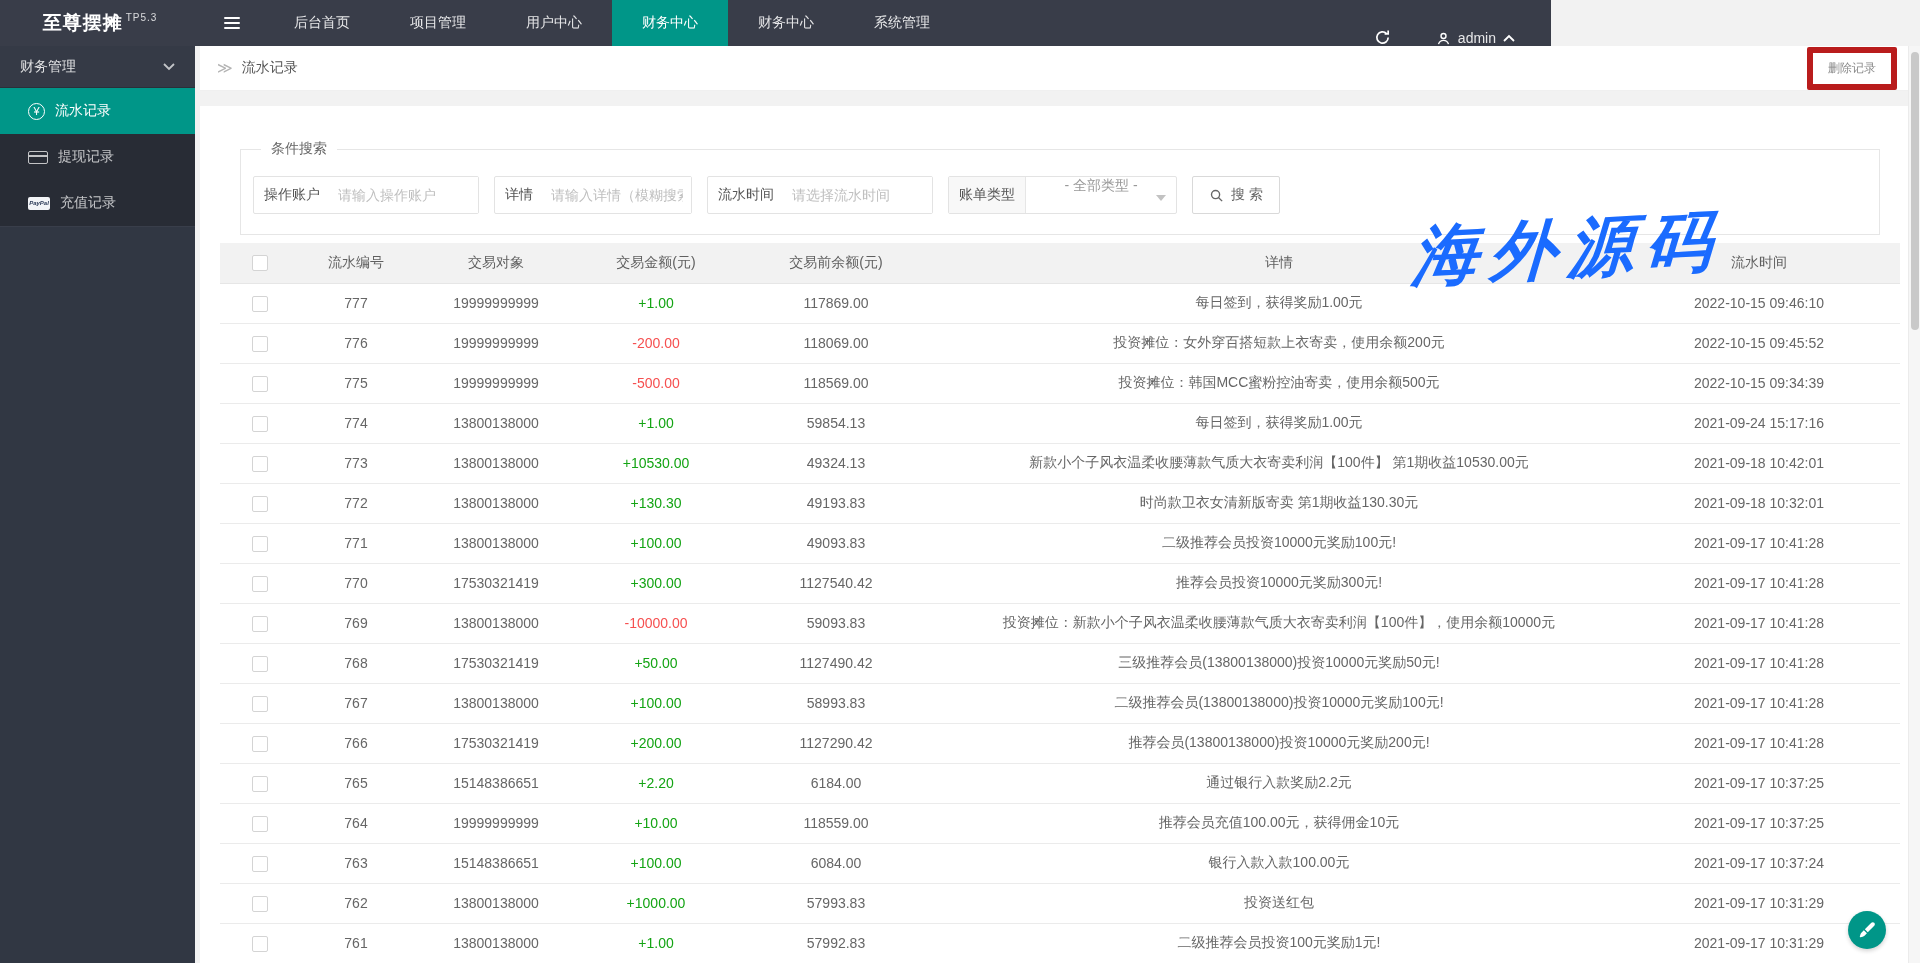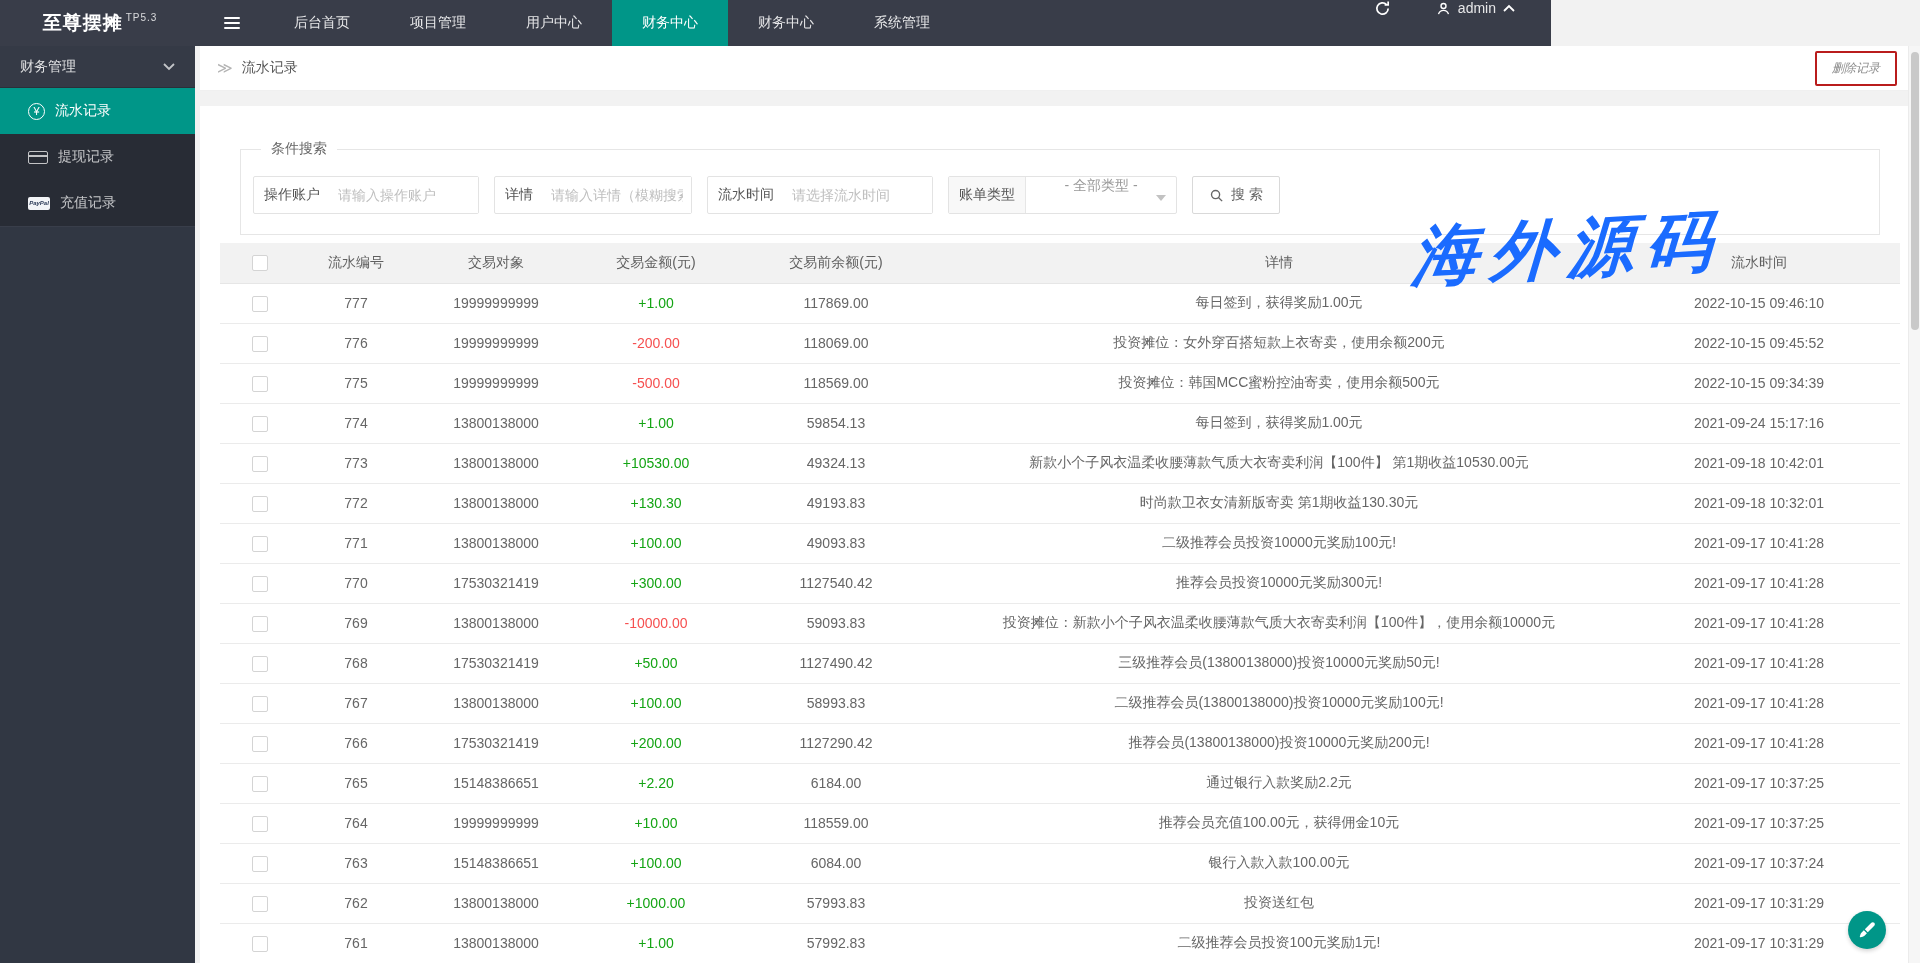--- a/index.html
+++ b/index.html
@@ -8,21 +8,21 @@
 
   
   .navbar { position:absolute; top:0; left:0; width:1551px; height:46px; background:var(--dark,#393D49); display:flex; align-items:stretch; z-index:30; }
   .logo { width:200px; display:flex; align-items:center; justify-content:center; color:#fff; font-size:19px; font-weight:bold; letter-spacing:1px; }
   .logo sup { font-size:10px; font-weight:normal; color:rgba(255,255,255,.8); margin-left:3px; transform:translateY(-6px); }
   .nav-item { display:flex; align-items:center; padding:12px 30px; color:rgba(255,255,255,.88); font-size:14px; cursor:pointer; }
   .nav-item.active { background:var(--accent,#009688); color:#fff; }
   .hamburger { padding:0 24px; flex-direction:column; justify-content:center; gap:3px; }
   .hamburger i { display:block; width:16px; height:2px; background:#fff; border-radius:1px; }
   .nav-main { display:flex; align-items:stretch; }
-  .nav-right { margin-left:auto; display:flex; align-items:flex-start; margin-right:14px; }
+  .nav-right { margin-left:auto; display:flex; align-items:flex-end; margin-right:14px; }
   .nav-right .divider { width:1px; background:rgba(255,255,255,.12); margin:0; }
   .nav-right .nav-item { padding:0 22px; gap:7px; }
   .icon-svg { display:inline-block; vertical-align:middle; }
 
   
   .sidebar { position:absolute; top:46px; left:0; bottom:0; width:195px; background:#282C35; display:flex; flex-direction:column; z-index:20; }
   .side-section { height:42px; background:#353A46; color:rgba(255,255,255,.85); font-size:14px; display:flex; align-items:center; padding:0 20px; cursor:pointer; border-bottom:1px solid rgba(0,0,0,.18); }
   .side-section .chev { margin-left:auto; }
   .side-item { height:46px; display:flex; align-items:center; padding-left:28px; color:rgba(255,255,255,.72); font-size:14px; cursor:pointer; gap:10px; }
   .side-item.active { background:var(--accent,#009688); color:#fff; }
@@ -30,21 +30,21 @@
   .yen-circle { width:17px; height:17px; border:1.5px solid currentColor; border-radius:50%; display:flex; align-items:center; justify-content:center; font-size:11px; }
   .pp-badge { width:22px; height:13px; background:#f2f4f7; border-radius:2px; color:#2b3a57; font-size:6px; font-weight:bold; display:flex; align-items:center; justify-content:center; font-style:italic; }
   .card-ic { width:20px; height:13px; border:1.5px solid currentColor; border-radius:2px; position:relative; }
   .card-ic::after { content:""; position:absolute; left:0; right:0; top:3px; height:2px; background:currentColor; }
 
   
   .main { position:absolute; top:46px; left:200px; right:0; bottom:0; background:#f2f2f2; overflow:hidden; }
   .crumb-bar { height:45px; background:#fff; display:flex; align-items:center; padding:0 17px; border-bottom:1px solid #f0f0f0; }
   .crumb-icon { color:#b3b3b3; font-size:15px; margin-right:9px; }
   .crumb-text { color:#555; font-size:14px; }
-  .del-btn { margin-left:auto; margin-right:6px; background:#fff; border:2px solid #b91c1c; border-radius:2px; color:#8a8a8a; font-size:12px; padding:7px 15px; cursor:pointer; font-family:inherit;font-style:italic; }
+  .del-btn { margin-left:auto; margin-right:6px; background:#fff; border:6px solid #b91c1c; border-radius:2px; color:#8a8a8a; font-size:12px; padding:7px 15px; cursor:pointer; font-family:inherit; }
 
   .card { background:#fff; margin-top:15px; height:calc(100% - 60px); padding:22px 15px 0; position:relative; }
 
   fieldset.search { margin:12px 25px 0; border:1px solid #e6e6e6; padding:14px 12px 20px; }
   fieldset.search legend { font-size:14px; color:#666; padding:0 10px; margin-left:8px; }
   .form-row { display:flex; align-items:center; gap:15px; margin-top:4px; }
   .fgroup { display:flex; align-items:stretch; border:1px solid #e3e3e3; border-radius:2px; height:38px; background:#fff; }
   .fgroup .flabel { display:flex; align-items:center; padding:0 10px; font-size:14px; color:#555; white-space:nowrap; }
   .fgroup .flabel.gray { background:#f8f8f8; border-right:1px solid #e6e6e6; }
   .fgroup input { border:none; outline:none; font-size:14px; color:#666; padding:0 8px; width:148px; font-family:inherit; }

